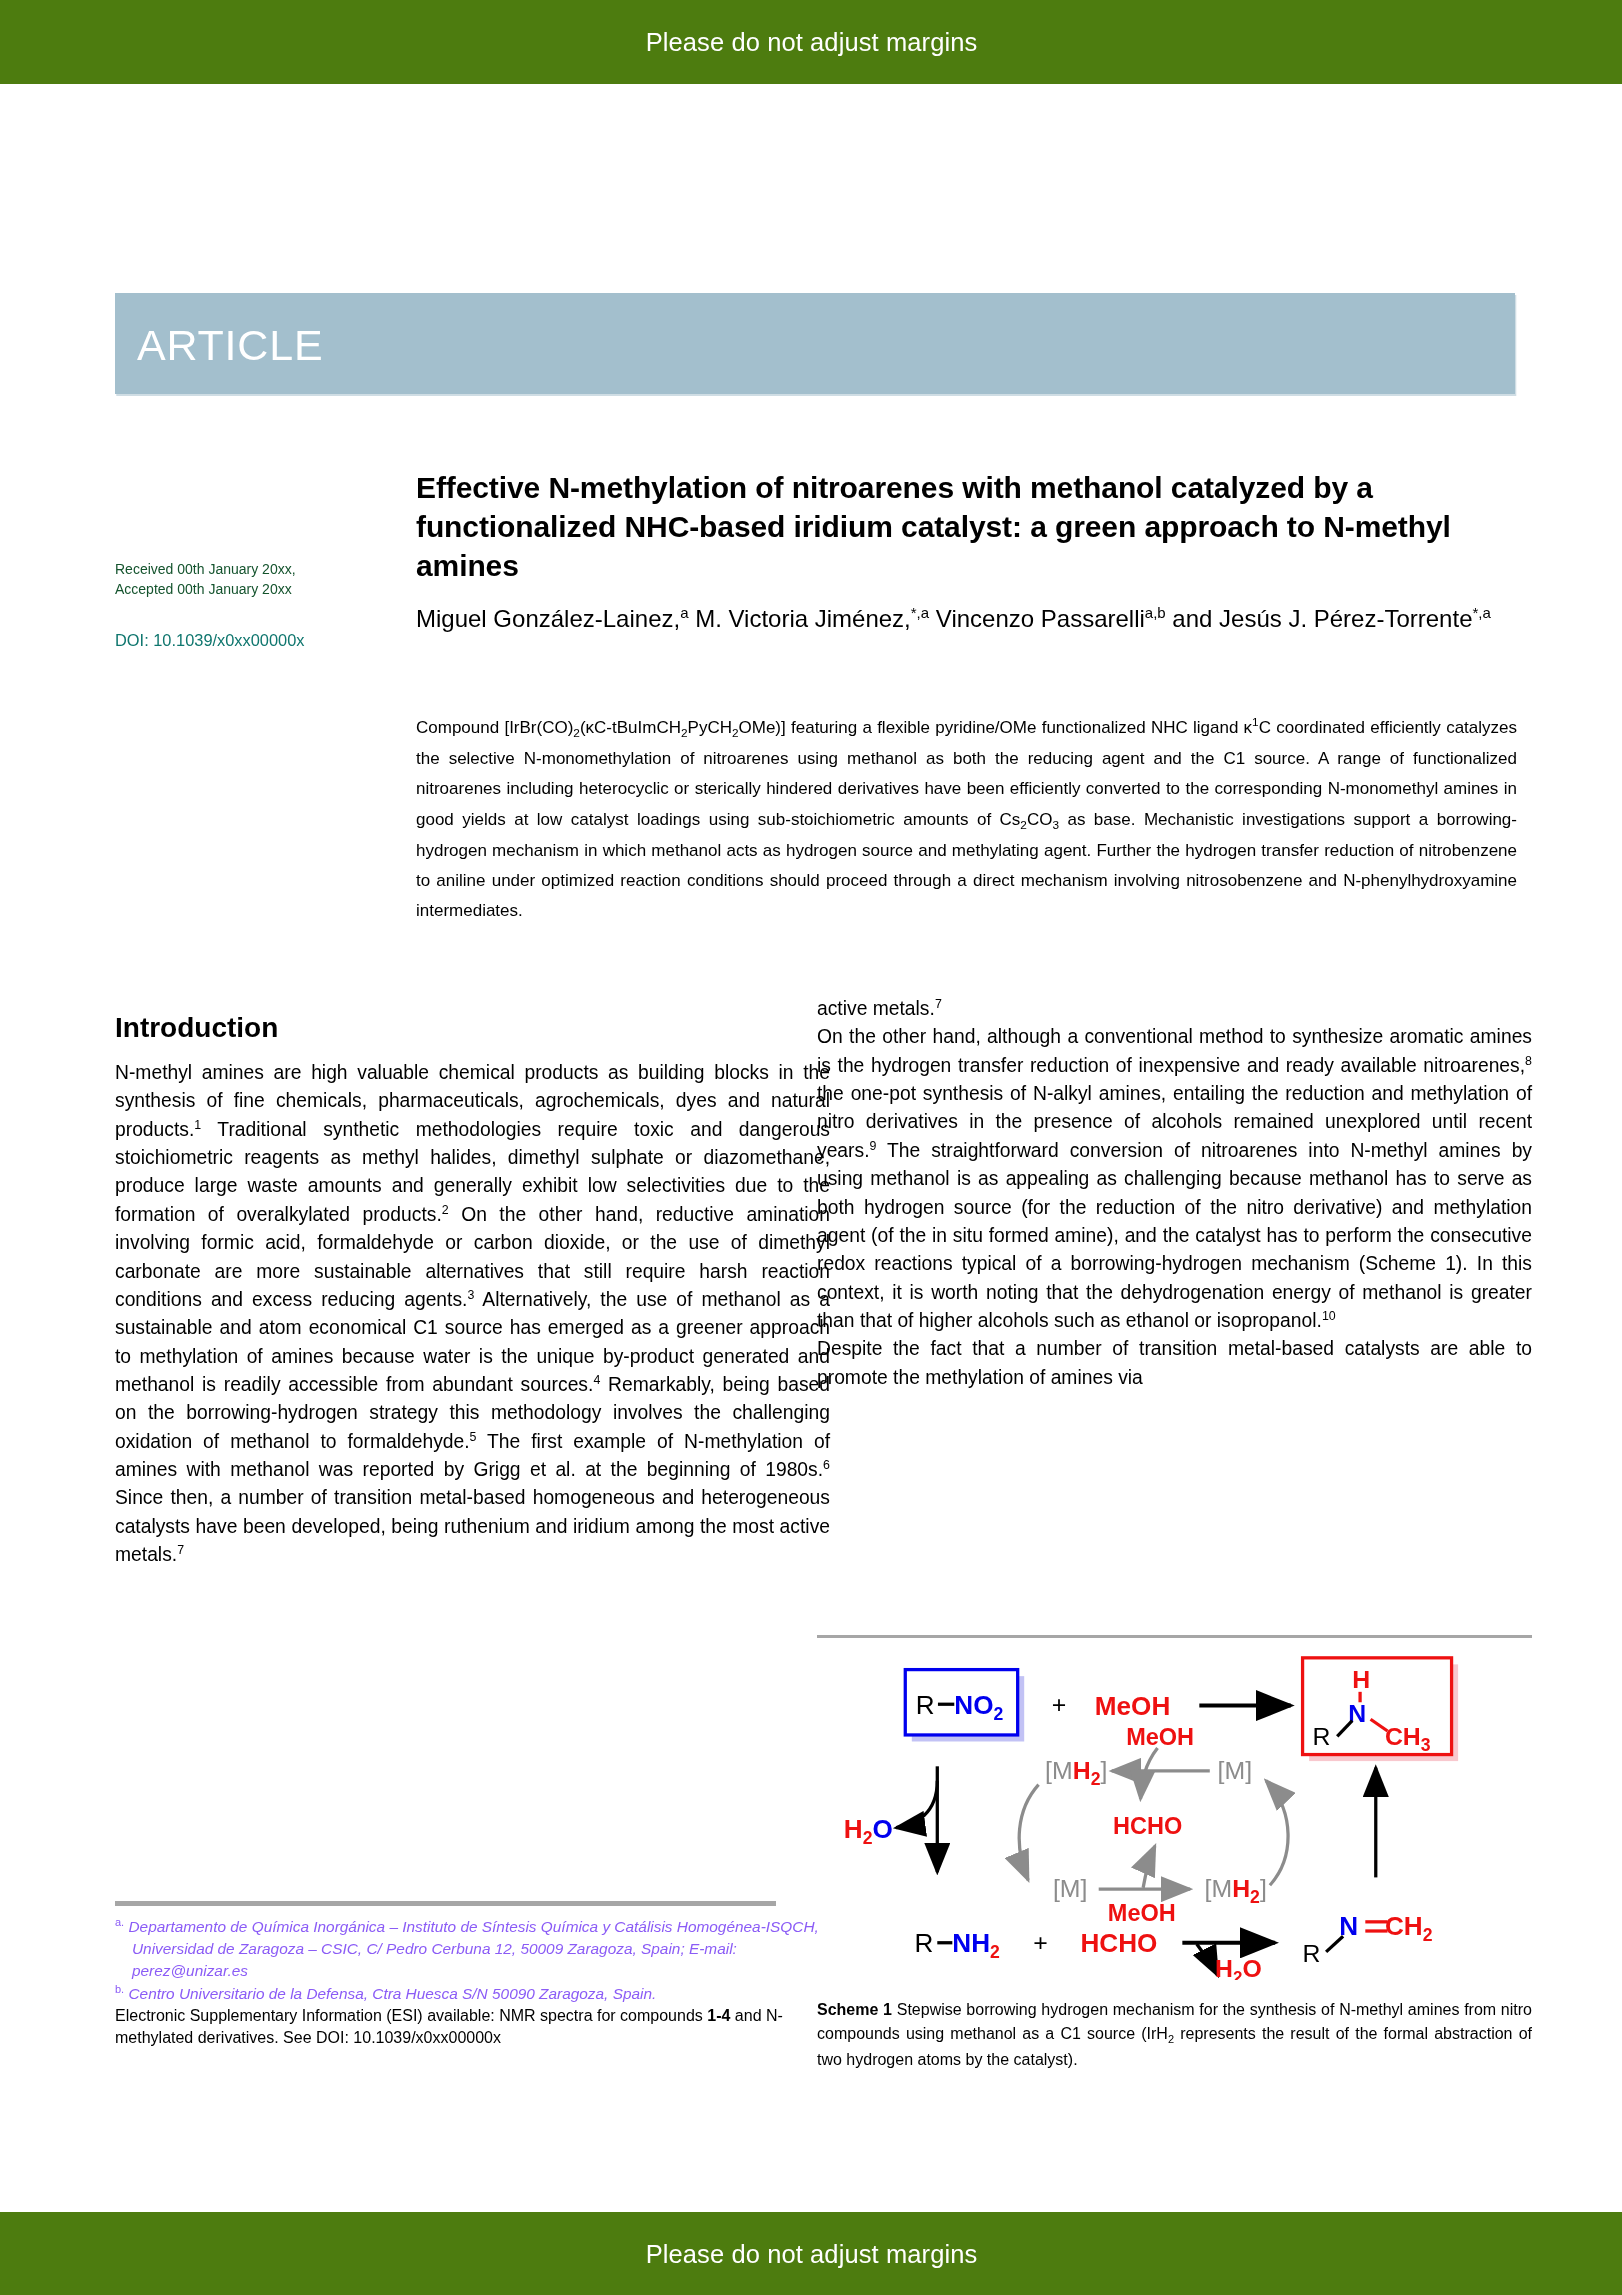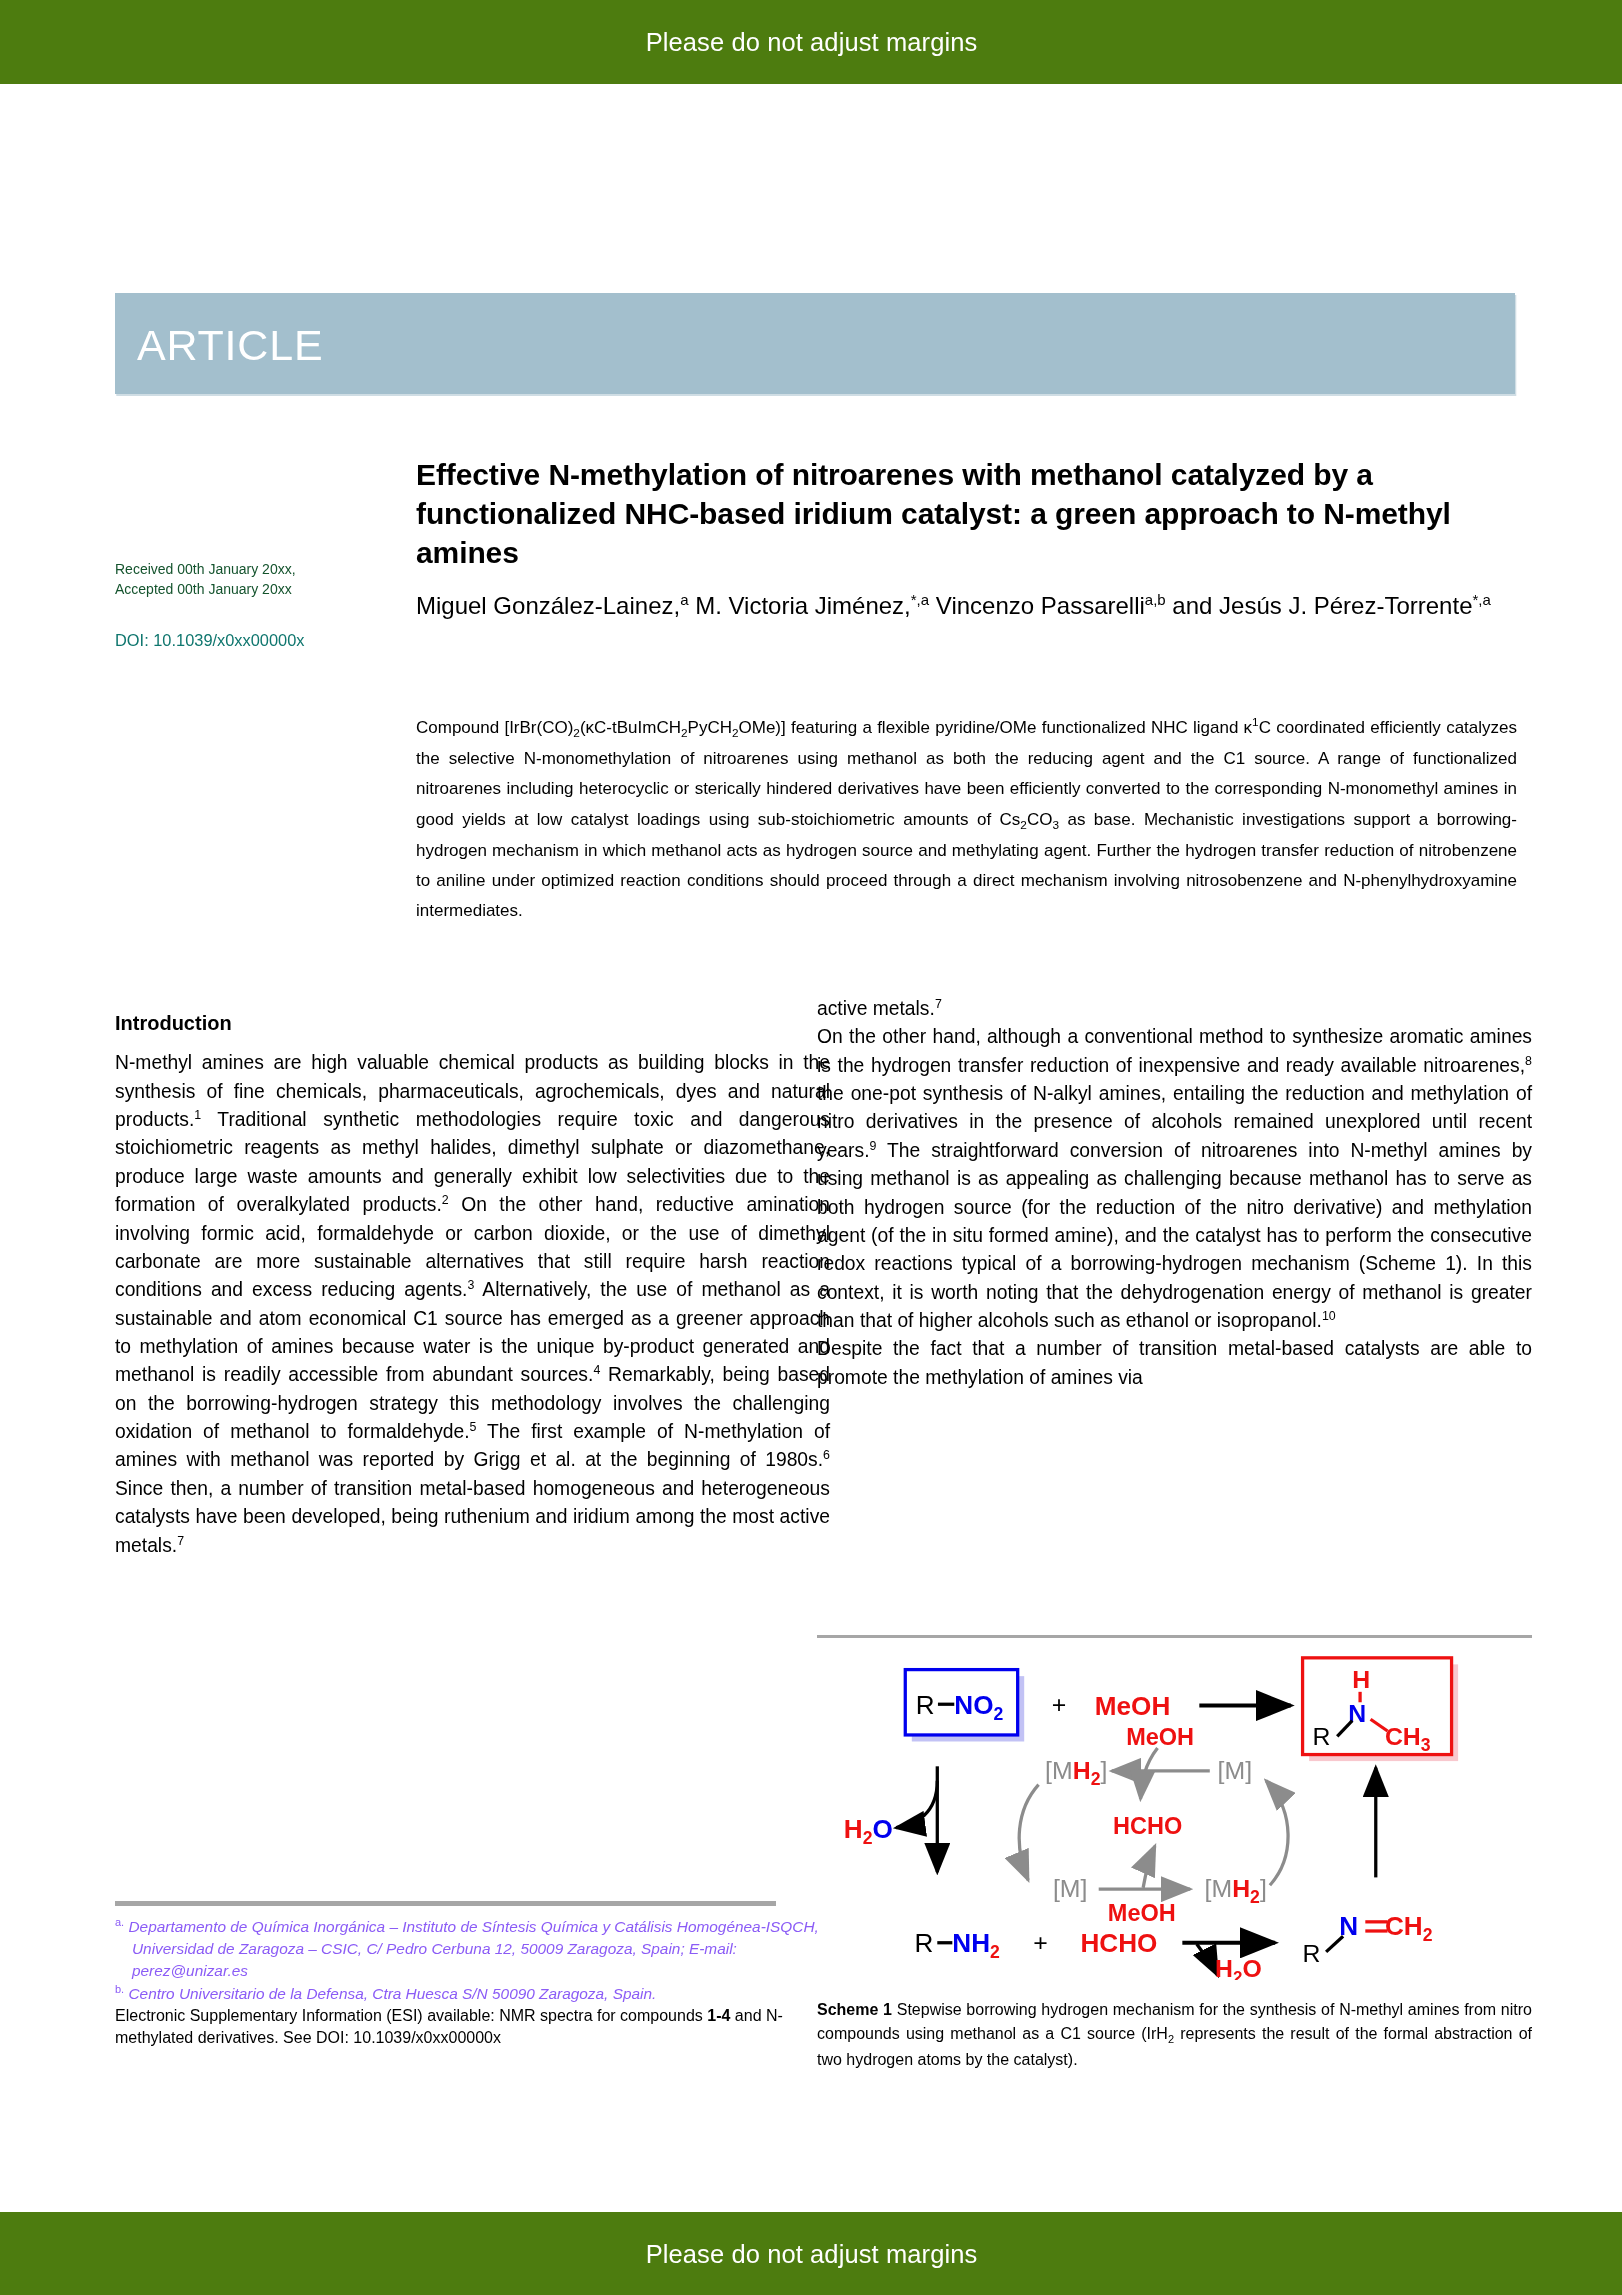--- a/index.html
+++ b/index.html
@@ -39,21 +39,21 @@
 
   
   #meta-col{
     position:absolute;left:115px;top:559px;width:281px;
   }
   #meta-col .recv{font-size:14px;line-height:1.45;color:#14532d;}
   #meta-col .doi{font-size:16.4px;margin-top:31px;color:#0f766e;}
 
   
   #title-block{
-    position:absolute;left:416px;top:455px;width:1099px;
+    position:absolute;left:416px;top:468px;width:1099px;
   }
   #paper-title{
     font-size:30px;font-weight:bold;line-height:1.30;
     color:#000;margin:0;letter-spacing:-0.1px;
   }
   #authors{
     margin-top:18.3px;font-size:24px;line-height:1.35;color:#000;
   }
   #authors sup{font-size:15px;vertical-align:super;}
 
@@ -68,21 +68,21 @@
   
   .col{
     position:absolute;top:1011px;width:715px;
     font-size:19.3px;line-height:1.47;text-align:justify;color:#000;
   }
   #col-left{left:115px;}
   #col-right{left:817px;top:995px;}
   .col p{margin:0 0 0 0;}
   .col sup{font-size:12.4px;vertical-align:super;line-height:0;}
   h2.sec{
-    font-size:20px;font-weight:bold;margin:0 0 14.4px 0;line-height:1.2;
+    font-size:28px;font-weight:bold;margin:0 0 14.4px 0;line-height:1.2;
   }
 
   
   #footnotes{
     position:absolute;left:115px;top:1901px;width:715px;
   }
   #fn-rule{
     width:661px;height:4.6px;background:#a6a6a6;margin-bottom:9.2px;
   }
   #footnotes .fn{

